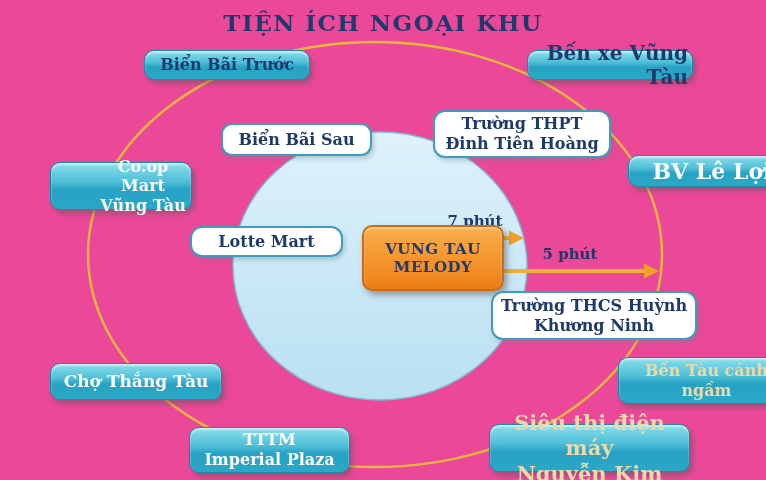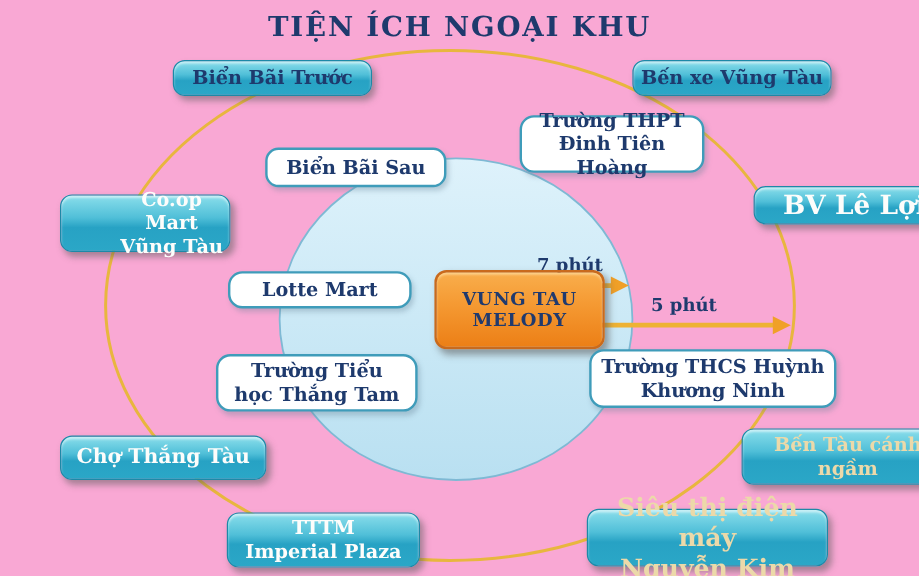--- a/index.html
+++ b/index.html
@@ -1,16 +1,16 @@
 <!DOCTYPE html>
 <html><head>
 <meta charset="utf-8">
 <style>
   html,body{margin:0;padding:0;background:#ffffff;}
-  .canvas{position:relative;width:766px;height:480px;background:#f9a8d4;overflow:hidden;
+  .canvas{position:relative;width:766px;height:480px;background:#ec4899;overflow:hidden;
           font-family:"DejaVu Serif","Liberation Serif",serif;}
   .title{position:absolute;left:0;right:0;top:9px;text-align:center;
          font-size:23px;font-weight:bold;letter-spacing:1.5px;color:#1e3a6d;}
   svg.layer{position:absolute;left:0;top:0;}
   .node{position:absolute;display:flex;align-items:center;justify-content:center;
         text-align:center;font-weight:bold;white-space:pre-line;line-height:1.22;
         border-radius:10px;font-size:15px;box-sizing:border-box;padding:1px 4px;margin-left:40px;}
   .teal{background:linear-gradient(180deg,#8adeeb 0%,#50bfd8 40%,#27a2c4 58%,#2ba7c7 100%);
         border:1px solid #1d89a7;
         box-shadow:3px 4px 5px rgba(90,90,90,.5), inset 0 2px 2px rgba(255,255,255,.55);
@@ -56,36 +56,34 @@
   <div class="title">TIỆN ÍCH NGOẠI KHU</div>
 
   <div class="dist" style="left:440px;top:212px;width:70px;">7 phút</div>
   <div class="dist" style="left:525px;top:245px;width:90px;">5 phút</div>
 
   <div class="node orange" style="left:322px;top:225px;width:142px;height:66px;">VUNG TAU
 MELODY</div>
 
   <div class="node teal navy-text" style="left:104px;top:50px;width:166px;height:30px;font-size:16px;">Biển Bãi Trước</div>
 
-  <div class="node teal navy-text" style="left:487px;top:50px;width:166px;height:30px;font-size:16px;text-align:right;">Bến xe Vũng Tàu</div>
+  <div class="node teal navy-text" style="left:487px;top:50px;width:166px;height:30px;font-size:20px;text-align:right;">Bến xe Vũng Tàu</div>
 
   <div class="node white-node" style="left:181px;top:123px;width:151px;height:33px;border-radius:11px;">Biển Bãi Sau</div>
 
-  <div class="node white-node" style="left:393px;top:96px;width:154px;height:48px;">Trường THPT
+  <div class="node white-node" style="left:393px;top:110px;width:178px;height:48px;">Trường THPT
 Đinh Tiên Hoàng</div>
 
   <div class="node teal" style="left:10px;top:162px;width:142px;height:48px;font-size:16px;padding-left:48px;">Co.op Mart
 Vũng Tàu</div>
 
   <div class="node teal" style="left:588px;top:155px;width:168px;height:32px;font-size:22px;">BV Lê Lợi</div>
 
   <div class="node white-node" style="left:150px;top:226px;width:153px;height:31px;">Lotte Mart</div>
 
-  <div class="node white-node" style="left:140px;top:295px;width:168px;height:48px;">Trường Tiểu
-học Thắng Tam</div>
 
   <div class="node white-node" style="left:451px;top:291px;width:206px;height:49px;">Trường THCS Huỳnh
 Khương Ninh</div>
 
   <div class="node teal" style="left:10px;top:363px;width:172px;height:37px;font-size:17px;">Chợ Thắng Tàu</div>
 
   <div class="node teal cream-text" style="left:578px;top:357px;width:177px;height:47px;font-size:16px;">Bến Tàu cánh
 ngầm</div>
 
   <div class="node teal" style="left:149px;top:427px;width:161px;height:46px;font-size:16px;">TTTM

